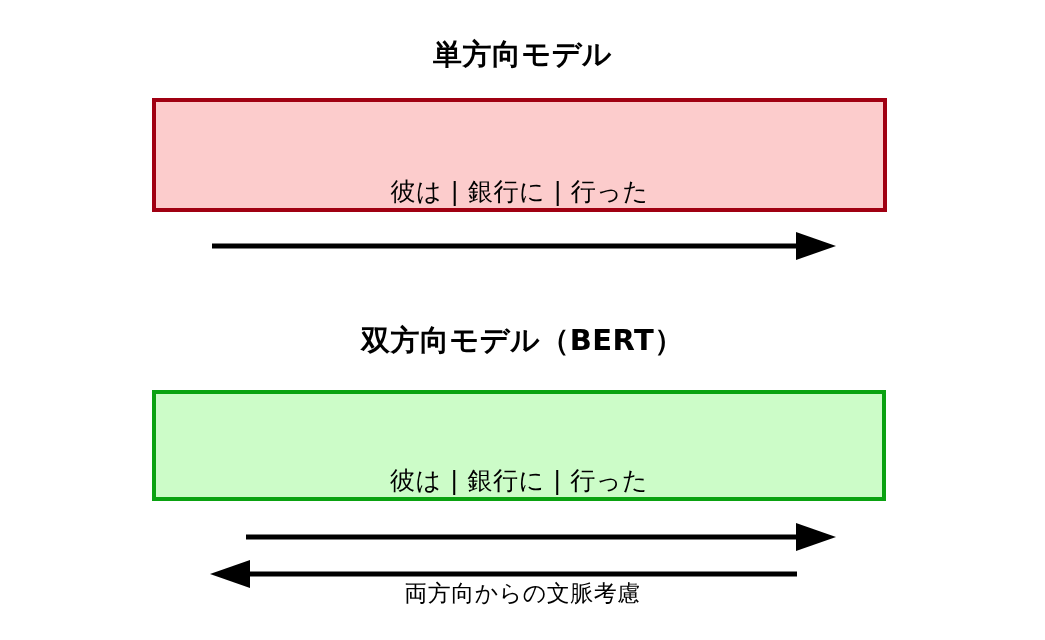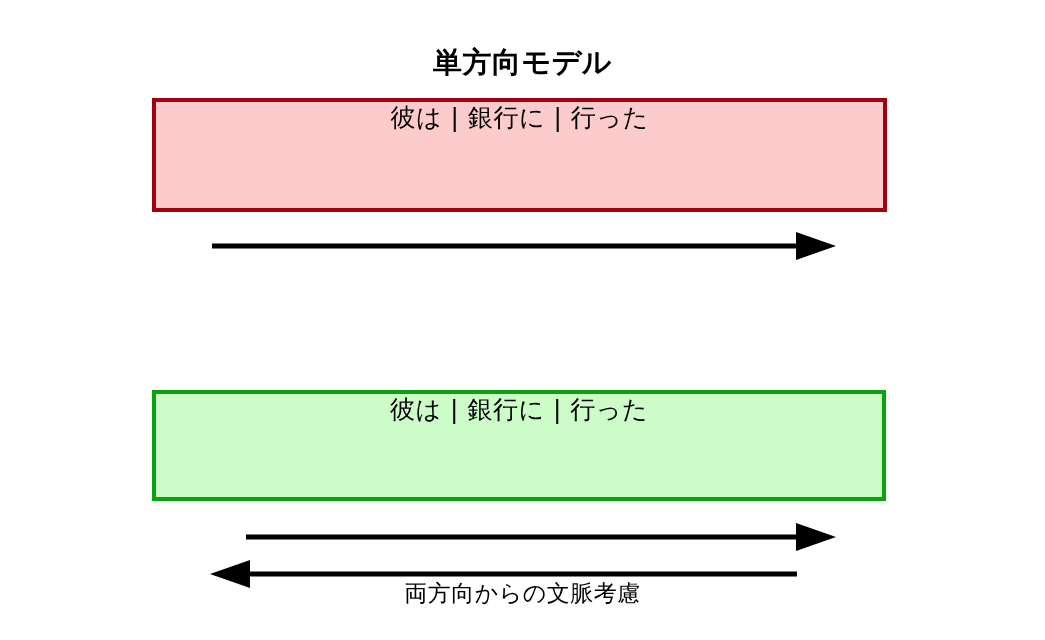--- a/index.html
+++ b/index.html
@@ -27,36 +27,36 @@
   .section-title {
     position: absolute;
     left: 0;
     width: 1045px;
     text-align: center;
     font-weight: bold;
     color: #000000;
     letter-spacing: 0.5px;
   }
   #title-unidirectional {
-    top: 44px;
+    top: 36px;
     font-size: 29px;
     line-height: 36px;
   }
   #title-bidirectional {
     top: 322px;
     font-size: 29px;
     line-height: 36px;
   }
 
   
   .sentence-box {
     position: absolute;
     box-sizing: border-box;
     display: flex;
-    align-items: flex-start;
+    align-items: flex-end;
     justify-content: center;
   }
   .sentence-text {
     font-size: 25px;
     line-height: 32px;
     color: #000000;
     letter-spacing: 0.5px;
     white-space: nowrap;
   }
   #box-unidirectional {
@@ -113,20 +113,21 @@
 
   <svg class="arrow-layer" id="arrows-unidirectional" viewBox="0 0 1045 640" width="1045" height="640">
 
     <g>
       <line x1="212" y1="246" x2="800" y2="246" stroke="#000000" stroke-width="5"></line>
       <polygon points="796,232 836,246 796,260" fill="#000000"></polygon>
     </g>
   </svg>
 
 
+  <div class="section-title" id="title-bidirectional">双方向モデル（BERT）</div>
 
   <div class="sentence-box" id="box-bidirectional" style="background: rgb(204, 252, 200); border-color: rgb(10, 162, 17);">
     <span class="sentence-text">彼は | 銀行に | 行った</span>
   </div>
 
   <svg class="arrow-layer" id="arrows-bidirectional" viewBox="0 0 1045 640" width="1045" height="640">
 
     <g>
       <line x1="246" y1="537" x2="800" y2="537" stroke="#000000" stroke-width="5"></line>
       <polygon points="796,523 836,537 796,551" fill="#000000"></polygon>

